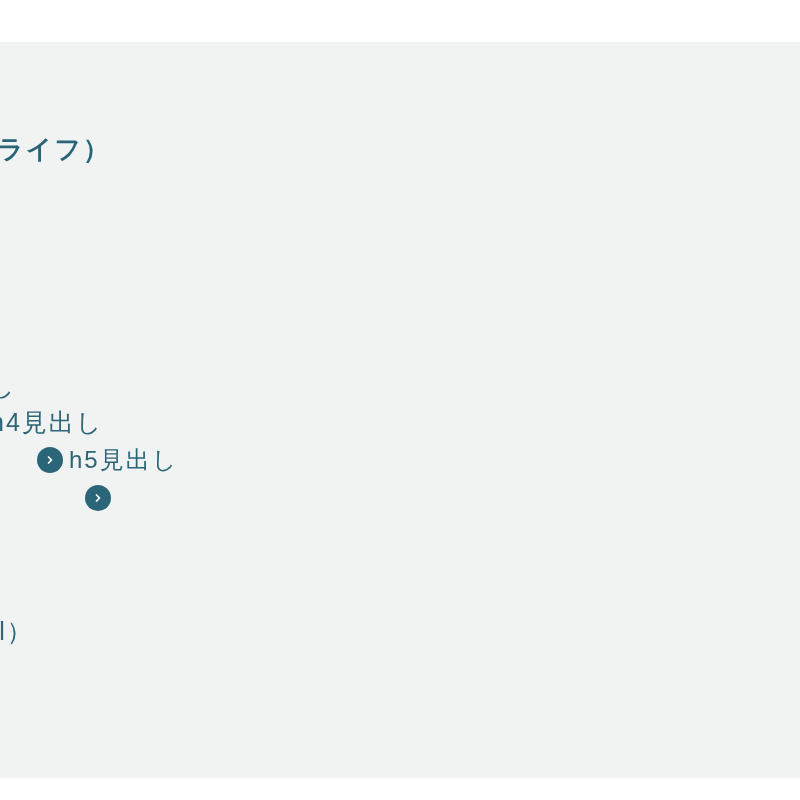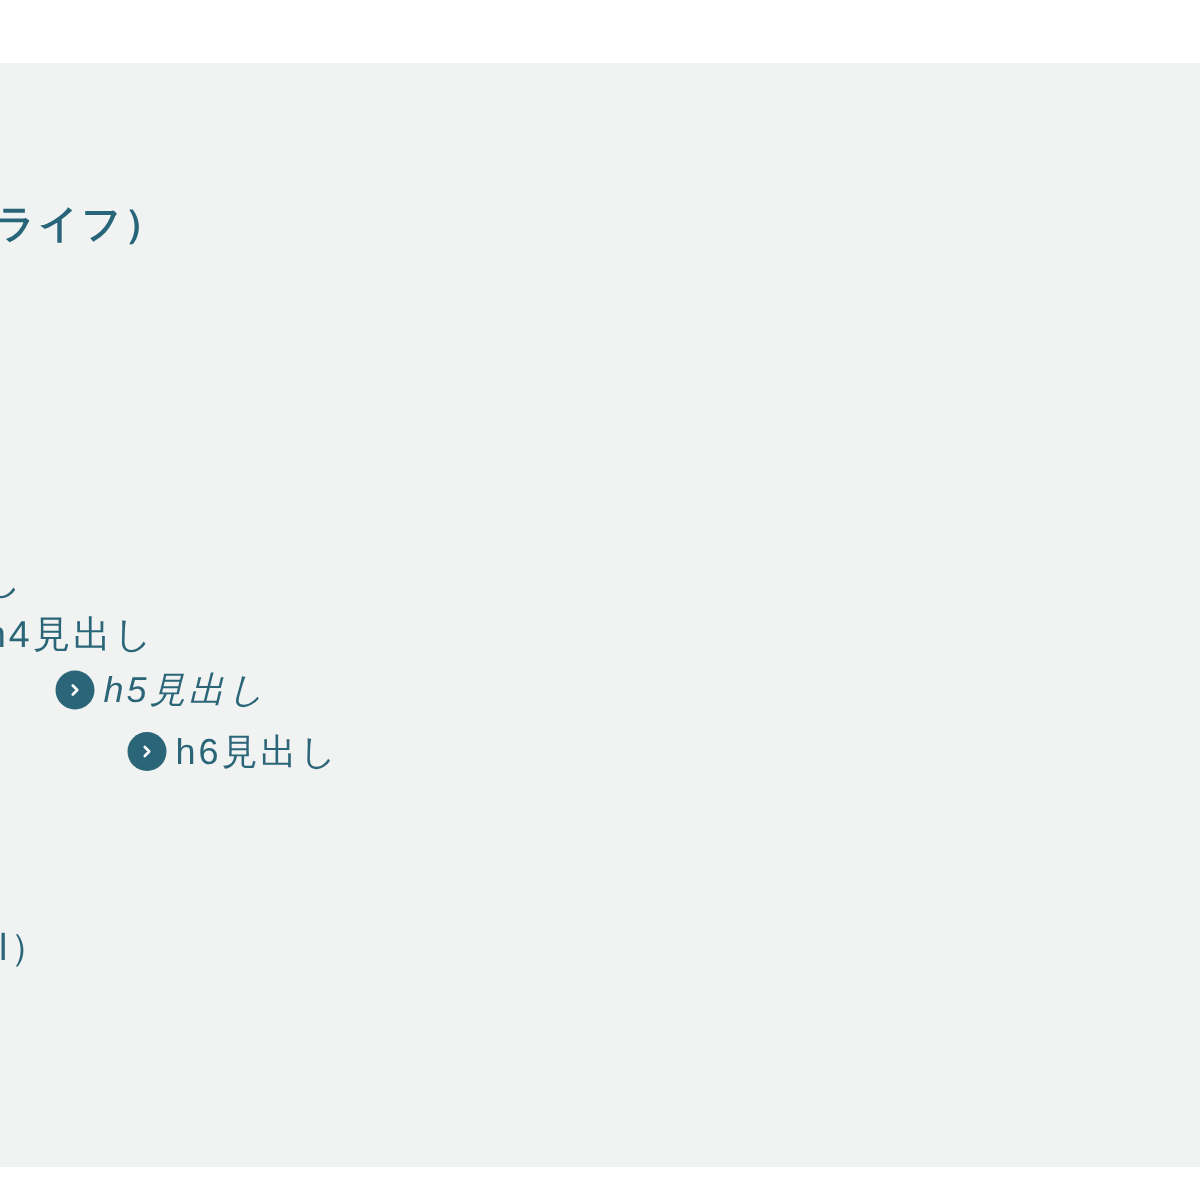--- a/index.html
+++ b/index.html
@@ -67,21 +67,20 @@
     .h5 {
       font-size: 24px;
       color: #2b6678;
       position: absolute;
       top: 444px;
       left: 37px;
       letter-spacing: 2px;
       white-space: nowrap;
       display: flex;
       align-items: center;
-      font-style: italic;
     }
     .h6 {
       font-size: 24px;
       color: #2b6678;
       position: absolute;
       top: 485px;
       left: 85px;
       letter-spacing: 2px;
       white-space: nowrap;
       display: flex;
@@ -149,21 +148,20 @@
     </span>
     <span>h5見出し</span>
   </div>
 
   <div class="h6">
     <span class="arrow-icon">
       <svg viewBox="0 0 24 24" fill="none">
         <path d="M9 6l6 6-6 6" stroke="#ffffff" stroke-width="3.5" stroke-linecap="round" stroke-linejoin="round"></path>
       </svg>
     </span>
-    <span>h6見出し</span>
   </div>
 
   <div class="list-heading">
     <span>,ol,dl）</span>
   </div>
 
   <div class="block-heading">
     <span>ック</span>
   </div>
 

